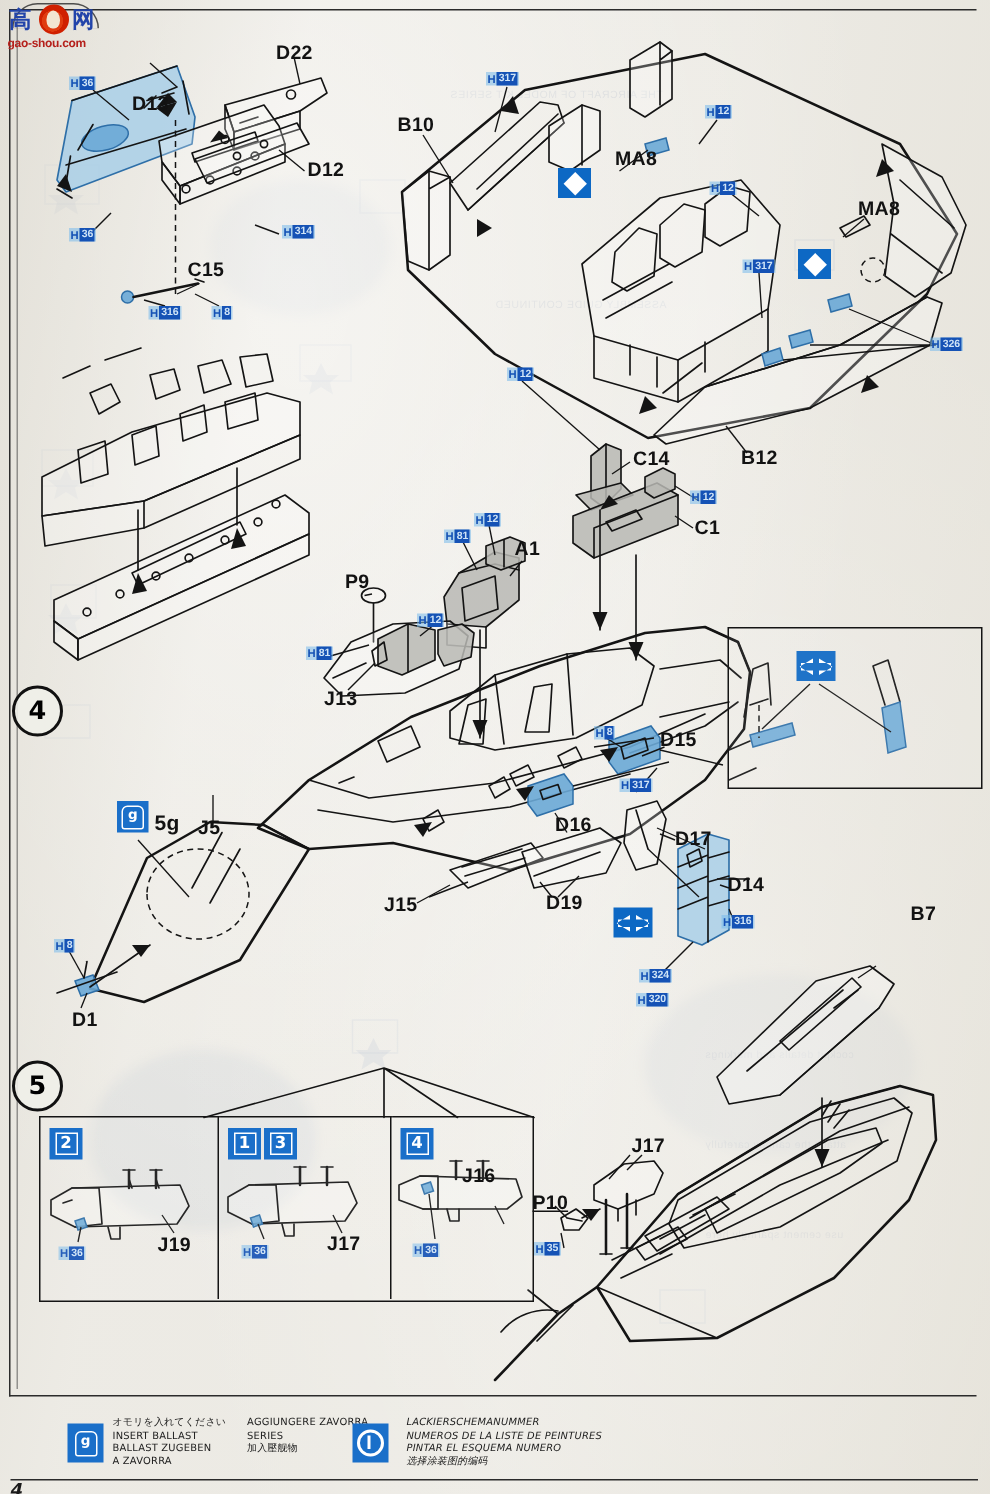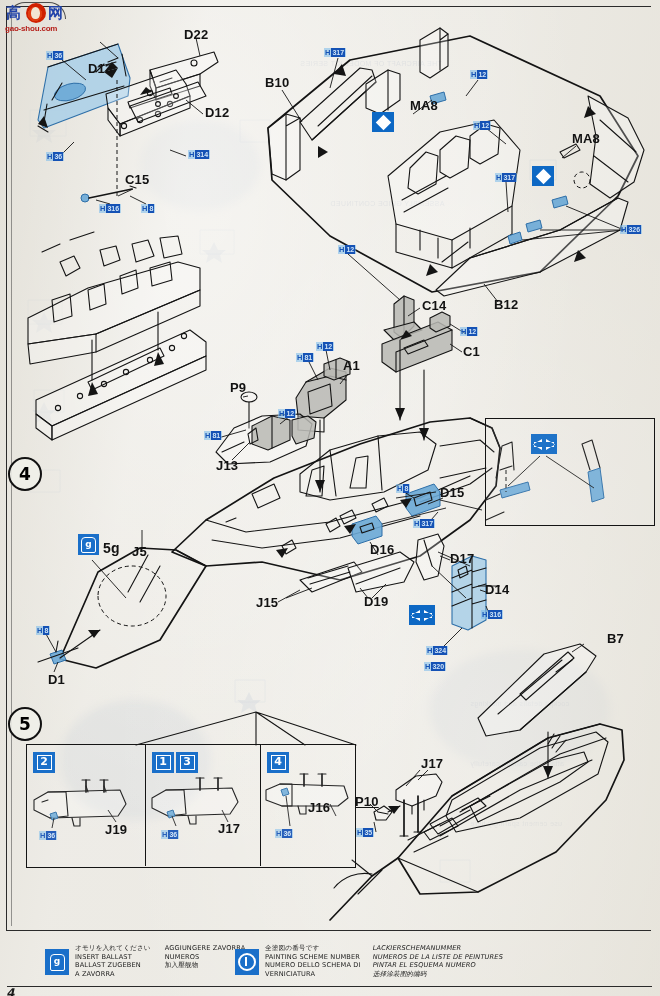--- a/index.html
+++ b/index.html
@@ -604,21 +604,21 @@
   <div class="lbl" style="left:230px;top:380px;">P9</div>
   <div class="lbl" style="left:216px;top:458px;">J13</div>
   <div class="lbl" style="left:132px;top:544px;">J5</div>
   <div class="lbl" style="left:48px;top:672px;">D1</div>
   <div class="lbl" style="left:440px;top:485px;">D15</div>
   <div class="lbl" style="left:370px;top:542px;">D16</div>
   <div class="lbl" style="left:450px;top:551px;">D17</div>
   <div class="lbl" style="left:364px;top:594px;">D19</div>
   <div class="lbl" style="left:256px;top:595px;">J15</div>
   <div class="lbl" style="left:485px;top:582px;">D14</div>
-  <div class="lbl" style="left:583px;top:631px;padding-left:24px;">B7</div>
+  <div class="lbl" style="left:583px;top:601px;padding-left:24px;">B7</div>
   <div class="lbl" style="left:421px;top:756px;">J17</div>
   <div class="lbl" style="left:355px;top:794px;text-decoration:underline;">P10</div>
 
   <div class="paint" style="left:46px;top:51px;">H<b>36</b></div>
   <div class="paint" style="left:46px;top:152px;">H<b>36</b></div>
   <div class="paint" style="left:188px;top:150px;">H<b>314</b></div>
   <div class="paint" style="left:99px;top:204px;">H<b>316</b></div>
   <div class="paint" style="left:141px;top:204px;">H<b>8</b></div>
   <div class="paint" style="left:324px;top:48px;">H<b>317</b></div>
   <div class="paint" style="left:470px;top:70px;">H<b>12</b></div>
@@ -656,51 +656,45 @@
     </div>
   <div class="scheme" style="left:176px;top:752px;">
       <span>3</span>
     </div>
   <div class="scheme" style="left:267px;top:752px;">
       <span>4</span>
     </div>
 
   <div class="lbl" style="left:105px;top:822px;">J19</div>
   <div class="lbl" style="left:218px;top:821px;">J17</div>
-  <div class="lbl" style="left:308px;top:800px;">J16</div>
+  <div class="lbl" style="left:308px;top:776px;">J16</div>
 
   <div id="legend">
 
     <div class="leg-item" style="left:38px;">
       <div class="leg-ico w">
           <i>g</i>
         </div>
       <div class="leg-col j">
         <div>オモリを入れてください</div>
         <div>INSERT BALLAST</div>
         <div>BALLAST ZUGEBEN</div>
         <div>A ZAVORRA</div>
       </div>
       <div class="leg-col j" style="margin-left:14px;">
         <div>AGGIUNGERE ZAVORRA</div>
-        <div>NUMEROS</div>
+        <div>SERIES</div>
         <div>加入壓舰物</div>
       </div>
     </div>
 
     <div class="leg-item" style="left:228px;">
       <div class="leg-ico circ">
           <i></i>
         </div>
-      <div class="leg-col j">
-        <div>全塗図の番号です</div>
-        <div>PAINTING SCHEME NUMBER</div>
-        <div>NUMERO DELLO SCHEMA DI</div>
-        <div>VERNICIATURA</div>
-      </div>
       <div class="leg-col j" style="margin-left:12px;font-style:italic;">
         <div>LACKIERSCHEMANUMMER</div>
         <div>NUMEROS DE LA LISTE DE PEINTURES</div>
         <div>PINTAR EL ESQUEMA NUMERO</div>
         <div>选择涂装图的编码</div>
       </div>
     </div>
 
 
   </div>

